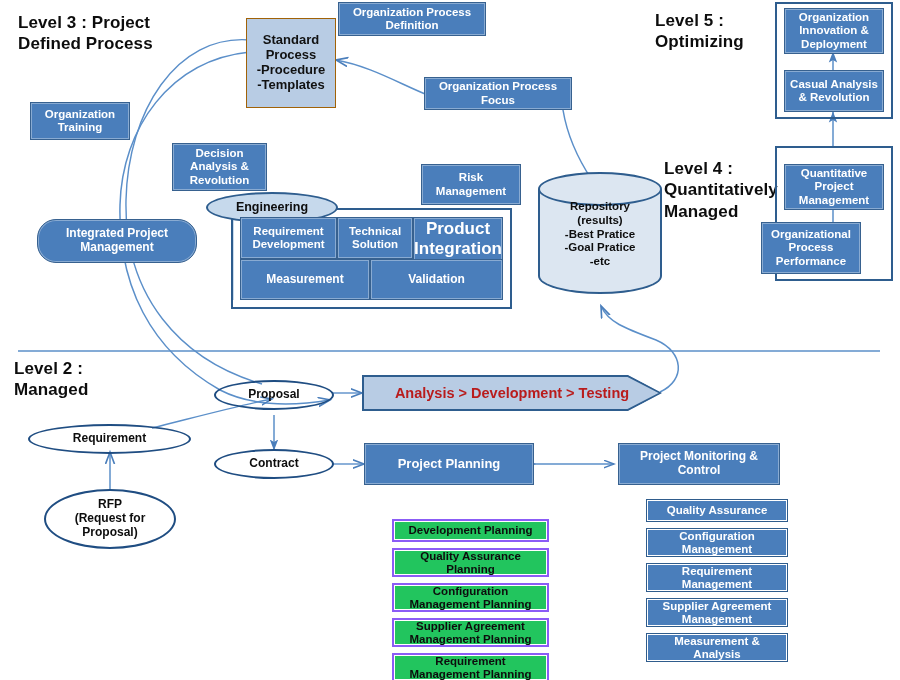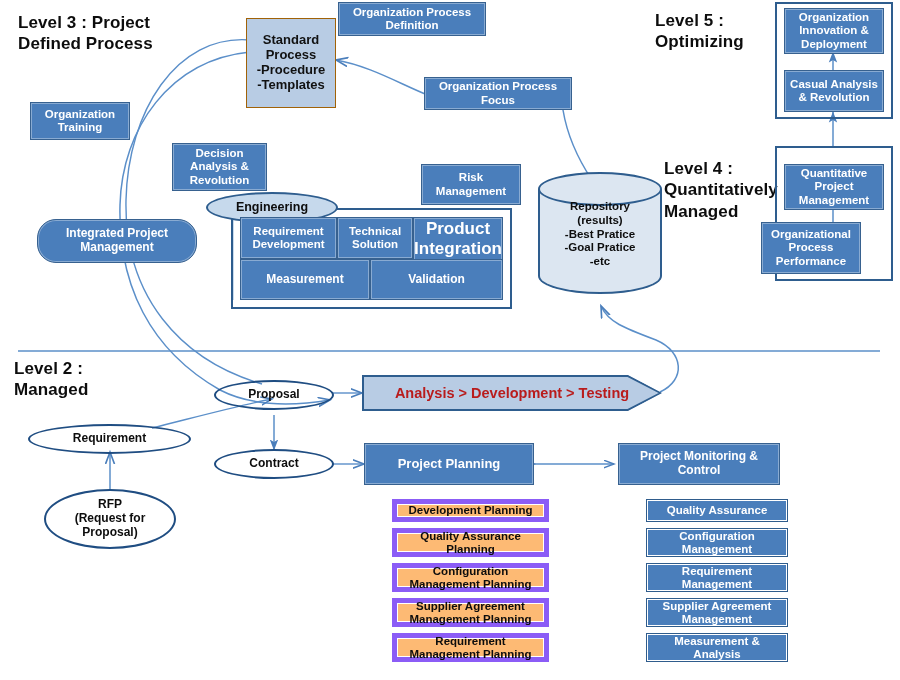--- a/index.html
+++ b/index.html
@@ -145,24 +145,25 @@
     display: flex;
     align-items: center;
     justify-content: center;
     text-align: center;
     font-weight: bold;
     line-height: 1.12;
     white-space: pre-line;
     font-size: 11.5px;
   }
   .si-light {
-    background: #fdba74;
-    border: 5px solid #8b5cf6;
+    background: #22c55e;
+    border: 2px solid #8b5cf6;
     color: #0d0d0d;
     box-shadow: 0 0 0 1px #ffffff inset;
+    margin-top: 20px;
   }
   .si-dark {
     background: #4a7ebb;
     border: 1px solid #2f5c8c;
     color: #ffffff;
     box-shadow: 0 0 0 1px #ffffff inset;
   }
 </style>
 </head>
 <body>

